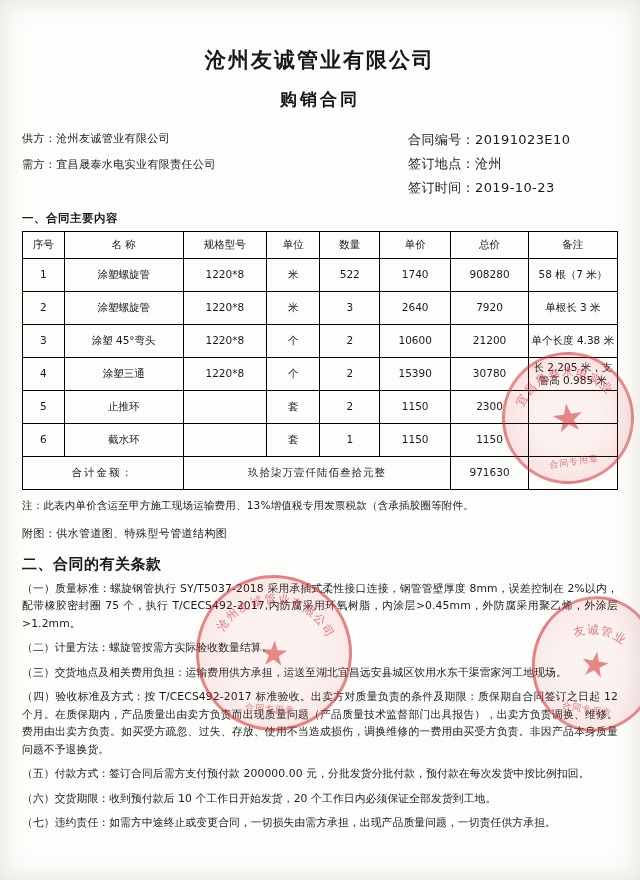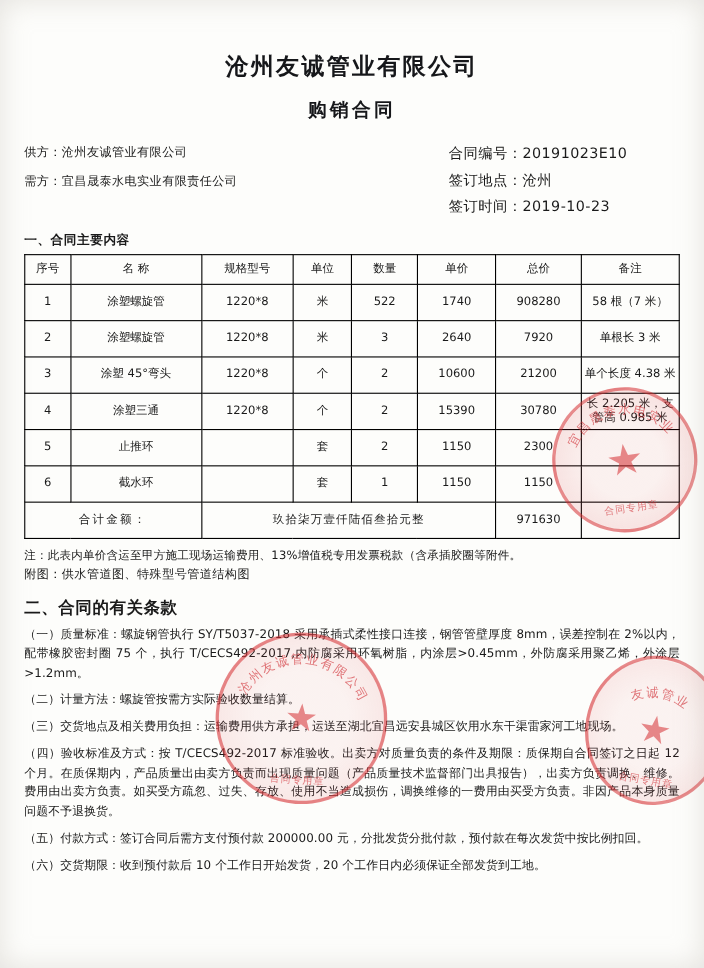--- a/index.html
+++ b/index.html
@@ -99,20 +99,21 @@
   .col-note { width: 15%; }
 
   .note-line {
     font-size: 10.5px;
     margin-top: 8px;
     line-height: 1.5;
     letter-spacing: 0.2px;
   }
   .attach-line {
     font-size: 11px;
+    margin-top: 12px;
     letter-spacing: 0.4px;
   }
   .terms-head {
     font-size: 15px;
     font-weight: bold;
     margin-top: 14px;
     margin-bottom: 6px;
     letter-spacing: 0.5px;
   }
   .term {
@@ -317,20 +318,23 @@
     </div>
     <div class="term">
       <span class="idx">（四）</span><span>验收标准及方式：按 T/CECS492-2017 标准验收。出卖方对质量负责的条件及期限：质保期自合同签订之日起 12 个月。在质保期内，产品质量出由卖方负责而出现质量问题（产品质量技术监督部门出具报告），出卖方负责调换、维修。费用由出卖方负责。如买受方疏忽、过失、存放、使用不当造成损伤，调换维修的一费用由买受方负责。非因产品本身质量问题不予退换货。</span>
     </div>
     <div class="term">
       <span class="idx">（五）</span><span>付款方式：签订合同后需方支付预付款 200000.00 元，分批发货分批付款，预付款在每次发货中按比例扣回。</span>
     </div>
     <div class="term">
       <span class="idx">（六）</span><span>交货期限：收到预付款后 10 个工作日开始发货，20 个工作日内必须保证全部发货到工地。</span>
     </div>
+    <div class="term">
+      <span class="idx">（七）</span><span>违约责任：如需方中途终止或变更合同，一切损失由需方承担，出现产品质量问题，一切责任供方承担。</span>
+    </div>
 
   </div>
 
   <div class="seal seal-a">
     <svg class="seal-text-curve" viewBox="0 0 126 126">
       <path id="arcA" d="M 14,70 A 49,49 0 0 1 112,70" fill="none"></path>
       <text text-anchor="middle"><textPath href="#arcA" startOffset="50%">宜昌晟泰水电实业</textPath></text>
     </svg>
     <div class="seal-star">★</div>
     <div class="seal-bottom-text">合同专用章</div>

